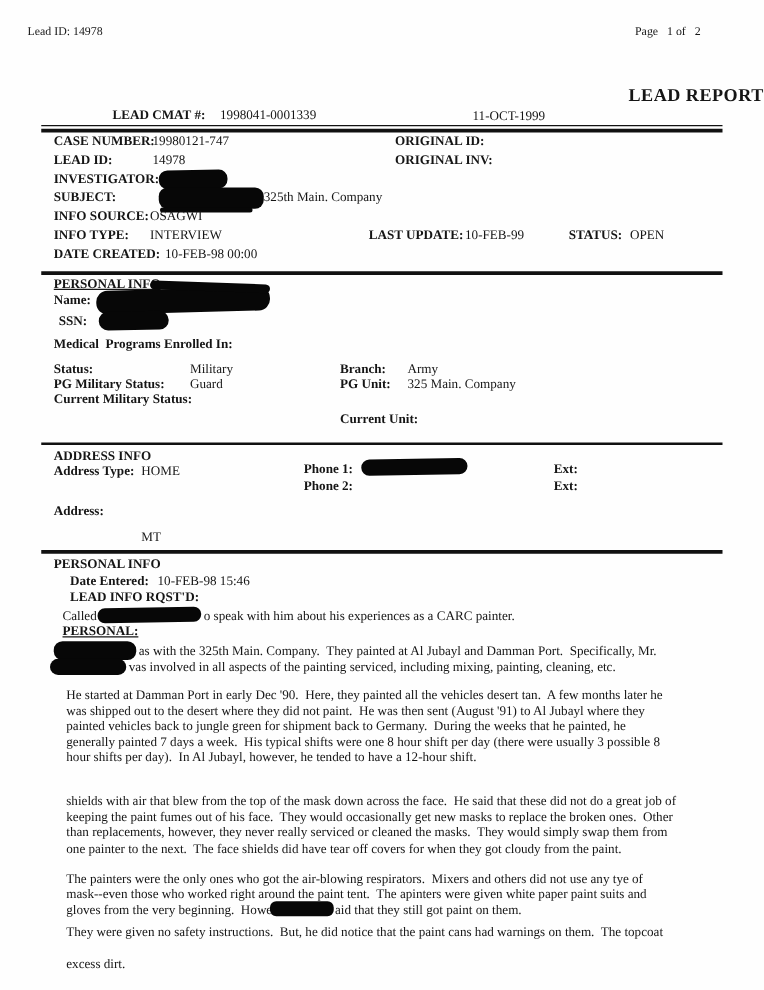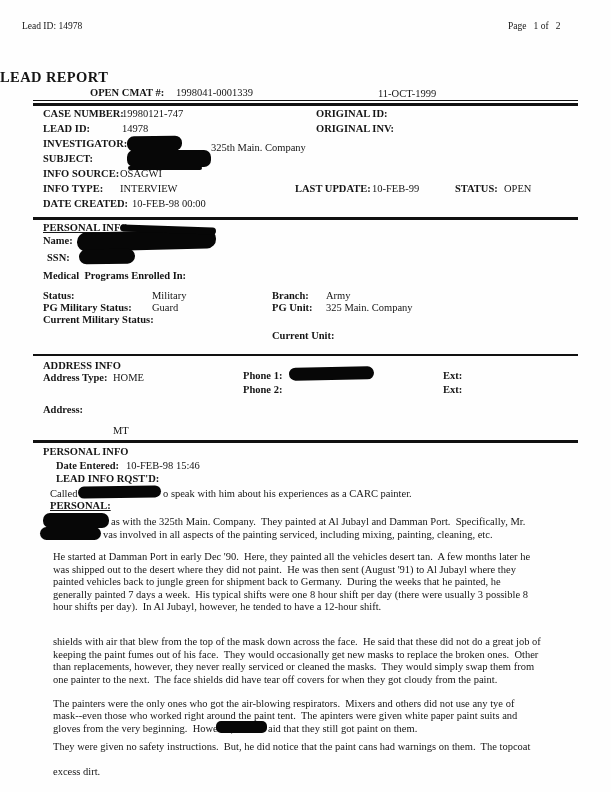--- a/index.html
+++ b/index.html
@@ -5,57 +5,57 @@
   html,body{margin:0;padding:0;background:#ffffff;}
   .page{
     position:relative;width:611px;height:792px;background:#fefefe;
     font-family:"Liberation Serif","DejaVu Serif",serif;
     color:#151515;overflow:hidden;
   }
   .t{position:absolute;font-size:10.5px;line-height:11px;white-space:pre;}
   .b{font-weight:bold;}
   .u{text-decoration:underline;}
   .small{font-size:9.5px;}
-  .title{position:absolute;left:0;top:69px;width:611px;text-align:left;
+  .title{position:absolute;left:0;top:69px;width:611px;text-align:right;
          font-size:14.5px;font-weight:bold;letter-spacing:.4px;white-space:pre;}
   .rule{position:absolute;left:33px;width:545px;background:#111;}
   .redact{position:absolute;background:#070707;border-radius:7px;}
 </style>
 </head>
 <body>
 
 <div class="page">
 
   <div class="t small" style="left:22px;top:21px">Lead ID: 14978</div>
   <div class="t small" style="left:508px;top:21px">Page   1 of   2</div>
 
   <div class="title">LEAD REPORT</div>
 
-  <div class="t b" style="left:90px;top:87px">OPEN CMAT #:</div>
+  <div class="t b" style="left:90px;top:87px">LEAD CMAT #:</div>
   <div class="t" style="left:176px;top:87px">1998041-0001339</div>
   <div class="t" style="left:378px;top:88px">11-OCT-1999</div>
 
   <div class="rule" style="top:100px;height:1px"></div>
   <div class="rule" style="top:103px;height:3px"></div>
 
   <div class="t b" style="left:43px;top:108px">CASE NUMBER:</div>
   <div class="t" style="left:122px;top:108px">19980121-747</div>
   <div class="t b" style="left:316px;top:108px">ORIGINAL ID:</div>
 
   <div class="t b" style="left:43px;top:123px">LEAD ID:</div>
   <div class="t" style="left:122px;top:123px">14978</div>
   <div class="t b" style="left:316px;top:123px">ORIGINAL INV:</div>
 
   <div class="t b" style="left:43px;top:138px">INVESTIGATOR:</div>
   <div class="redact" style="left:127px;top:136px;width:55px;height:15px;transform:rotate(-1deg)"></div>
 
   <div class="t b" style="left:43px;top:153px">SUBJECT:</div>
   <div class="redact" style="left:127px;top:150px;width:84px;height:17px"></div>
   <div class="redact" style="left:128px;top:166px;width:74px;height:4px;border-radius:2px"></div>
-  <div class="t" style="left:211px;top:142px">325th Main. Company</div>
+  <div class="t" style="left:211px;top:153px">325th Main. Company</div>
 
   <div class="t b" style="left:43px;top:168px">INFO SOURCE:</div>
   <div class="t" style="left:120px;top:168px">OSAGWI</div>
 
   <div class="t b" style="left:43px;top:183px">INFO TYPE:</div>
   <div class="t" style="left:120px;top:183px">INTERVIEW</div>
   <div class="t b" style="left:295px;top:183px">LAST UPDATE:</div>
   <div class="t" style="left:372px;top:183px">10-FEB-99</div>
   <div class="t b" style="left:455px;top:183px">STATUS:</div>
   <div class="t" style="left:504px;top:183px">OPEN</div>

